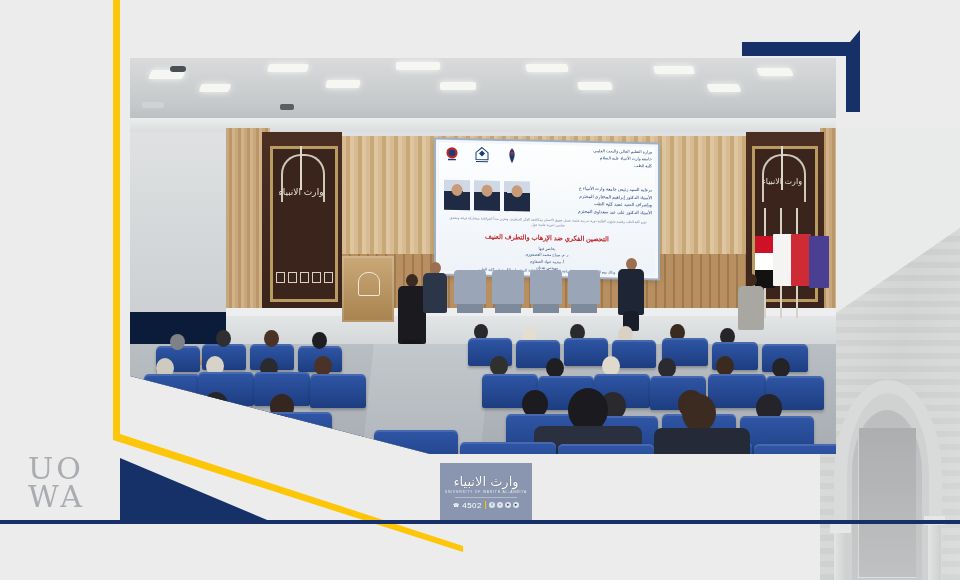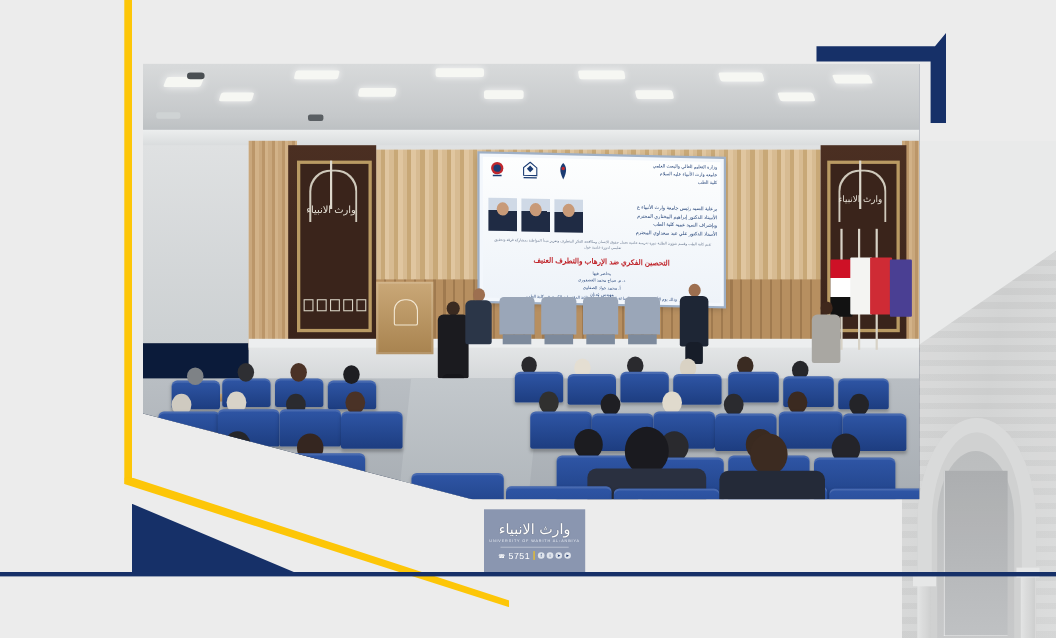--- a/index.html
+++ b/index.html
@@ -523,28 +523,32 @@
     </div>
 
   </div>
 
   <div class="navy-corner"></div>
   <div class="yellow-vert"></div>
   <div class="yellow-diag"></div>
   <div class="navy-tri"></div>
   <div class="navy-rule"></div>
 
+  <div class="uowa">
+    <div>UO</div>
+    <div>WA</div>
+  </div>
 
   <div class="logo-plate">
     <div class="lp-mark">وارث الانبياء</div>
     <div class="lp-en">University of Warith Al-Anbiya</div>
     <div class="lp-div"></div>
     <div class="lp-contact">
       <span class="lp-phone">☎</span>
-      <span class="lp-num">5751</span>
+      <span class="lp-num">4502</span>
       <span class="lp-bar"></span>
       <span class="lp-soc">
         <i>f</i>
         <i>○</i>
         <i>➤</i>
         <i>►</i>
       </span>
     </div>
   </div>
 

